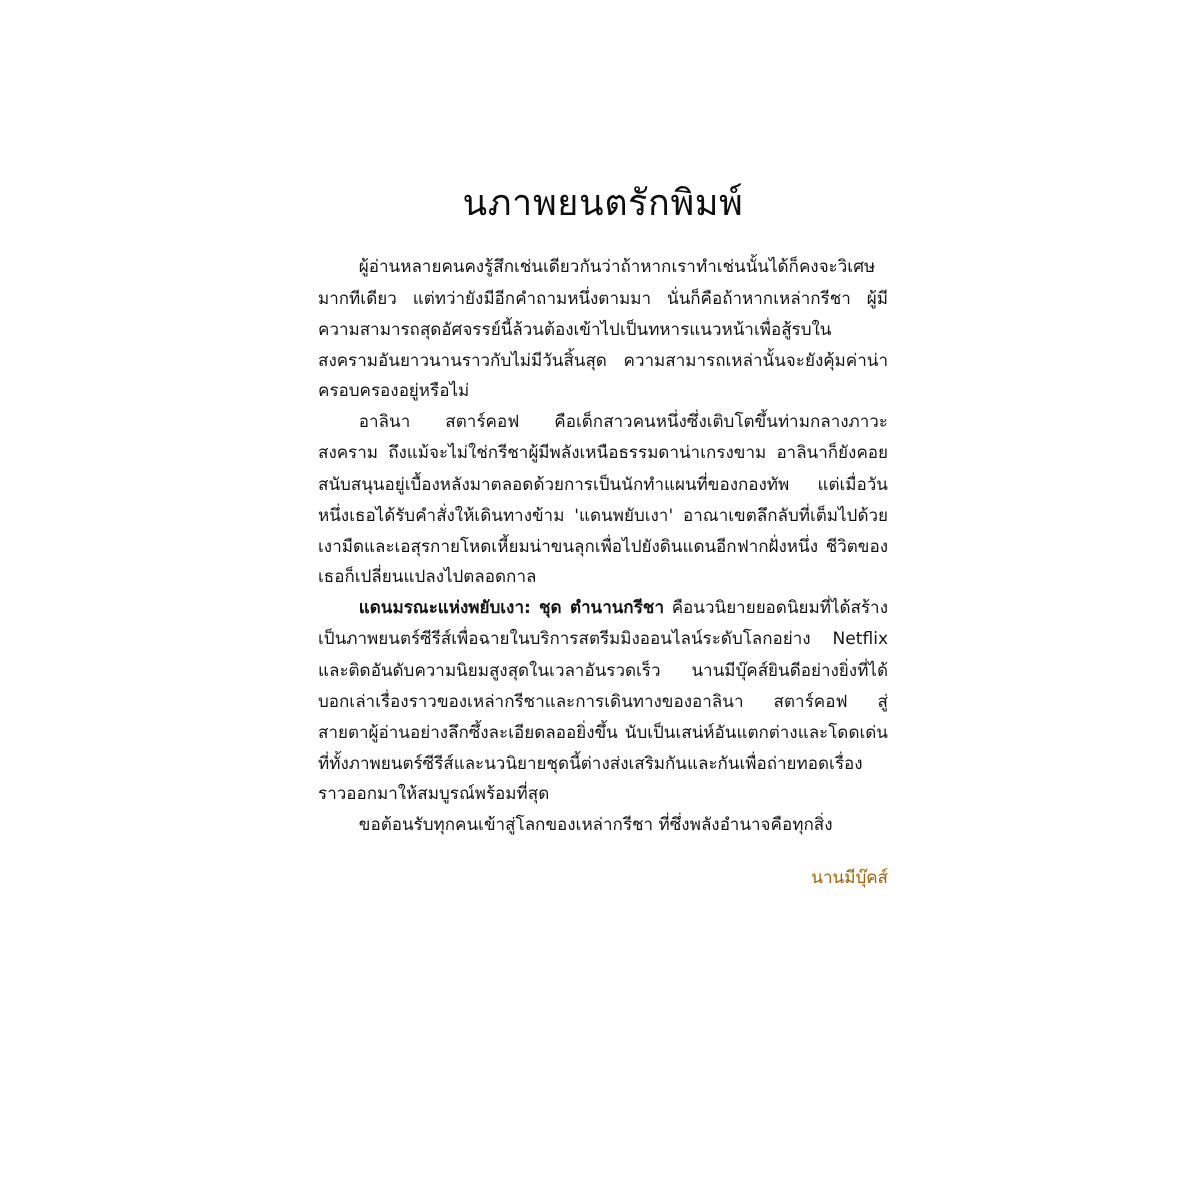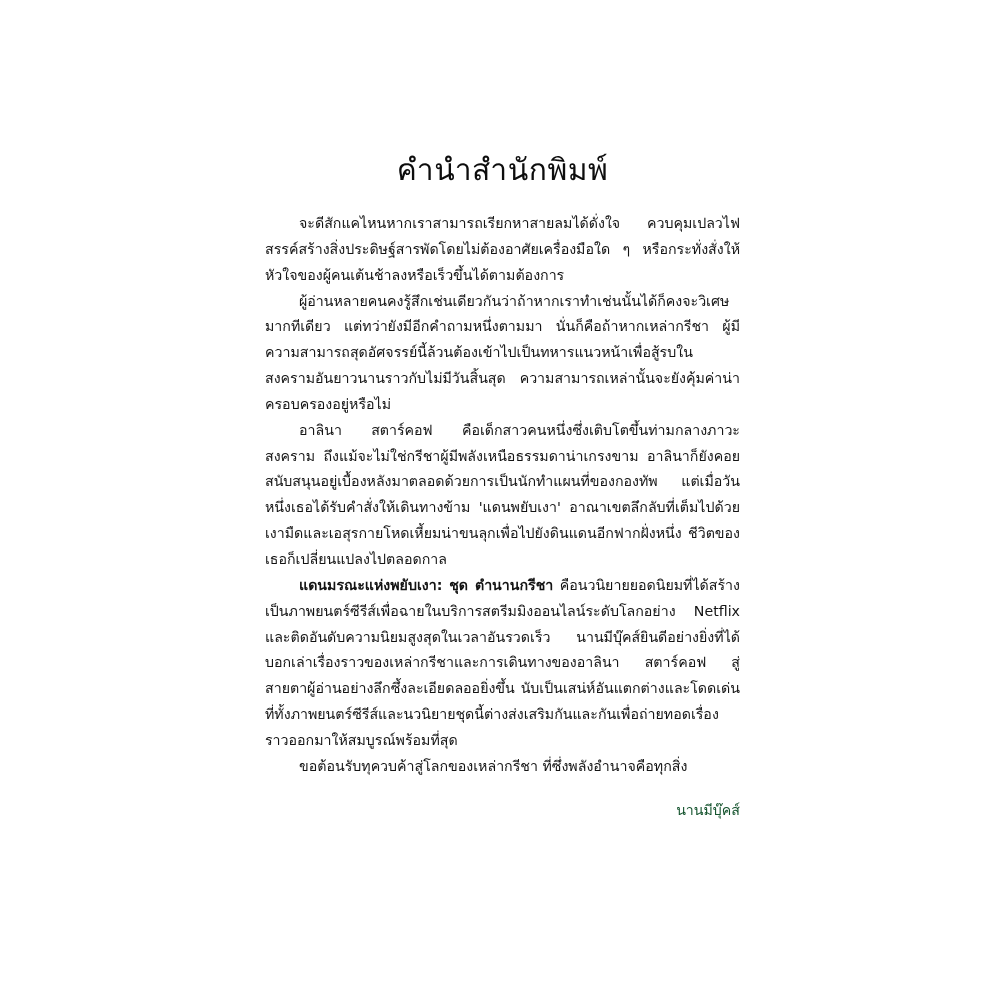--- a/index.html
+++ b/index.html
@@ -51,37 +51,36 @@
   }
   .para .lead {
     font-weight: 700;
     margin-top: 40px;
   }
   .signature {
     font-size: 14.2px;
     line-height: 1.82;
     text-align: right;
     margin: 18px 0 0 0;
-    color: #14532d;
+    color: #a16207;
   }
 </style>
 </head>
 <body>
 
 <div class="page">
   <div class="content">
 
-    <h1 class="doc-title">คำนำสำนักพิมพ์</h1>
+    <h1 class="doc-title">นภาพยนตรักพิมพ์</h1>
 
-    <p class="para indent">จะดีสักแคไหนหากเราสามารถเรียกหาสายลมได้ดั่งใจ ควบคุมเปลวไฟ สรรค์สร้างสิ่งประดิษฐ์สารพัดโดยไม่ต้องอาศัยเครื่องมือใด ๆ หรือกระทั่งสั่งให้หัวใจของผู้คนเต้นช้าลงหรือเร็วขึ้นได้ตามต้องการ</p>
 
     <p class="para indent">ผู้อ่านหลายคนคงรู้สึกเช่นเดียวกันว่าถ้าหากเราทำเช่นนั้นได้ก็คงจะวิเศษมากทีเดียว แต่ทว่ายังมีอีกคำถามหนึ่งตามมา นั่นก็คือถ้าหากเหล่ากรีชา ผู้มีความสามารถสุดอัศจรรย์นี้ล้วนต้องเข้าไปเป็นทหารแนวหน้าเพื่อสู้รบในสงครามอันยาวนานราวกับไม่มีวันสิ้นสุด ความสามารถเหล่านั้นจะยังคุ้มค่าน่าครอบครองอยู่หรือไม่</p>
 
     <p class="para indent">อาลินา สตาร์คอฟ คือเด็กสาวคนหนึ่งซึ่งเติบโตขึ้นท่ามกลางภาวะสงคราม ถึงแม้จะไม่ใช่กรีชาผู้มีพลังเหนือธรรมดาน่าเกรงขาม อาลินาก็ยังคอยสนับสนุนอยู่เบื้องหลังมาตลอดด้วยการเป็นนักทำแผนที่ของกองทัพ แต่เมื่อวันหนึ่งเธอได้รับคำสั่งให้เดินทางข้าม 'แดนพยับเงา' อาณาเขตลึกลับที่เต็มไปด้วยเงามืดและเอสุรกายโหดเหี้ยมน่าขนลุกเพื่อไปยังดินแดนอีกฟากฝั่งหนึ่ง ชีวิตของเธอก็เปลี่ยนแปลงไปตลอดกาล</p>
 
     <p class="para" style="text-indent:34px;"><span class="lead">แดนมรณะแห่งพยับเงา: ชุด ตำนานกรีชา</span><span> คือนวนิยายยอดนิยมที่ได้สร้างเป็นภาพยนตร์ซีรีส์เพื่อฉายในบริการสตรีมมิงออนไลน์ระดับโลกอย่าง Netflix และติดอันดับความนิยมสูงสุดในเวลาอันรวดเร็ว นานมีบุ๊คส์ยินดีอย่างยิ่งที่ได้บอกเล่าเรื่องราวของเหล่ากรีชาและการเดินทางของอาลินา สตาร์คอฟ สู่สายตาผู้อ่านอย่างลึกซึ้งละเอียดลออยิ่งขึ้น นับเป็นเสน่ห์อันแตกต่างและโดดเด่นที่ทั้งภาพยนตร์ซีรีส์และนวนิยายชุดนี้ต่างส่งเสริมกันและกันเพื่อถ่ายทอดเรื่องราวออกมาให้สมบูรณ์พร้อมที่สุด</span></p>
 
-    <p class="para indent">ขอต้อนรับทุควบค้าสู่โลกของเหล่ากรีชา ที่ซึ่งพลังอำนาจคือทุกสิ่ง</p>
+    <p class="para indent">ขอต้อนรับทุกคนเข้าสู่โลกของเหล่ากรีชา ที่ซึ่งพลังอำนาจคือทุกสิ่ง</p>
 
     <p class="signature">นานมีบุ๊คส์</p>
 
   </div>
 </div>
 
 </body></html>

